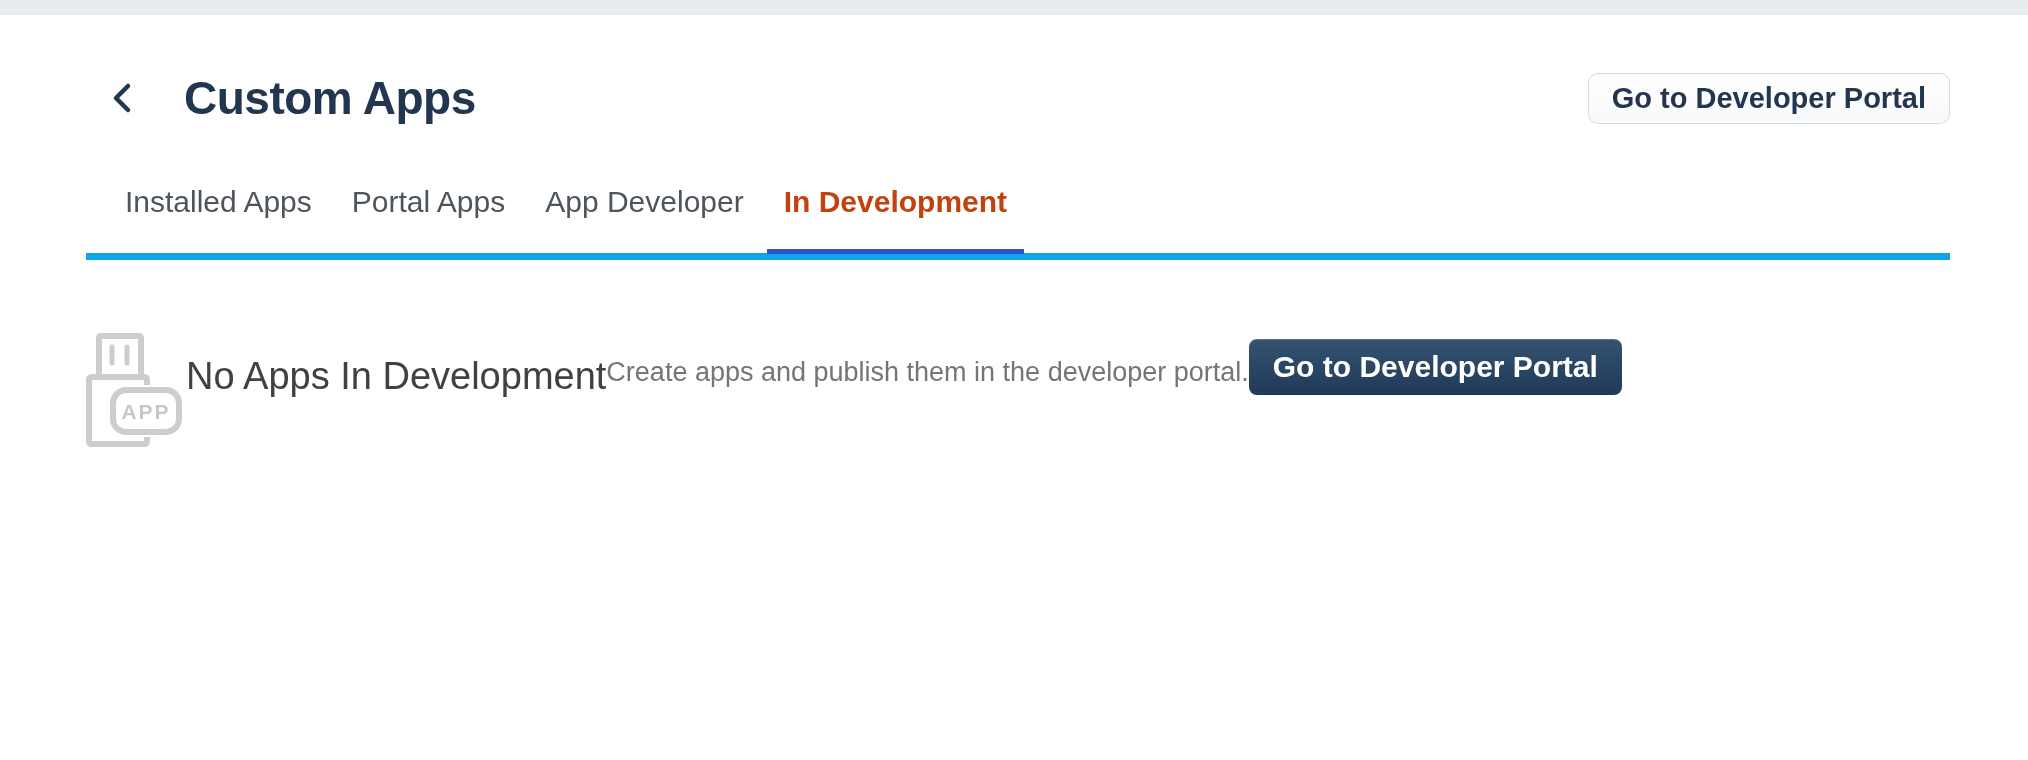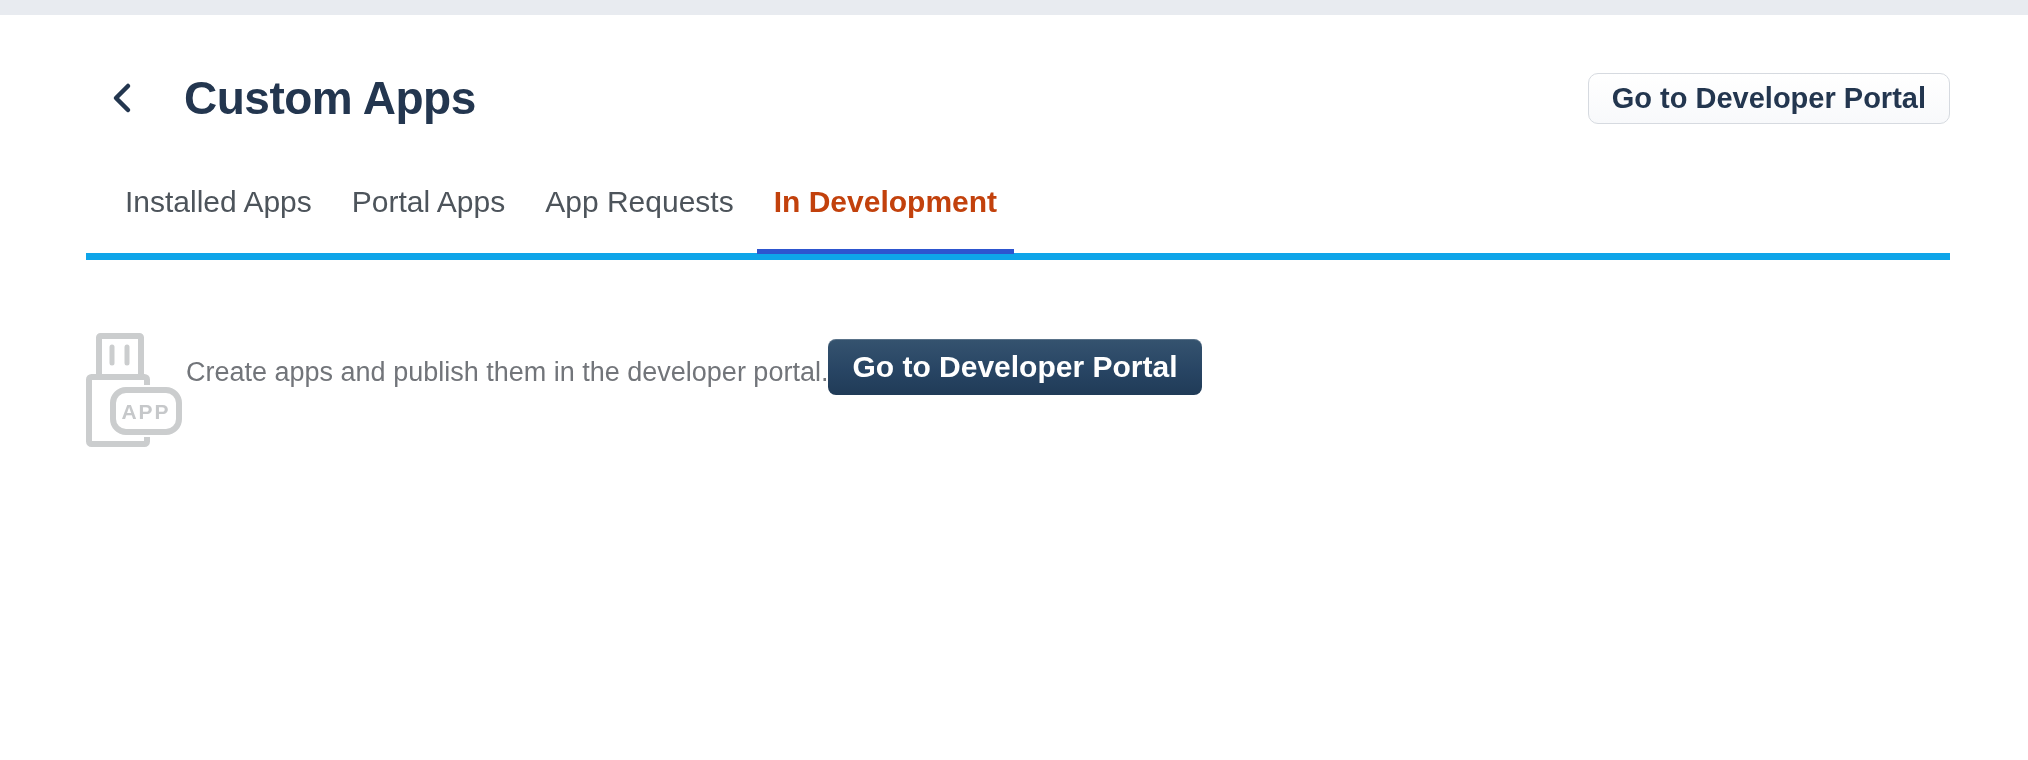--- a/index.html
+++ b/index.html
@@ -64,36 +64,37 @@
       </svg>
     </div>
     <h1 class="page-title">Custom Apps</h1>
     <div class="header-spacer"></div>
     <button class="btn-outline">Go to Developer Portal</button>
   </div>
 
   <div class="tabs-wrap">
     <div class="tab">Installed Apps</div>
     <div class="tab">Portal Apps</div>
-    <div class="tab">App Requests</div>
+    <div class="tab">App Developer</div>
     <div class="tab active">In Development</div>
   </div>
 
   <div class="empty">
     <svg class="empty-icon" width="100" height="114" viewBox="0 0 100 114">
 
       <rect x="13" y="3" width="42" height="41" rx="1.5" fill="none" stroke="#cbcdce" stroke-width="6"></rect>
 
       <line x1="26" y1="14" x2="26" y2="30" stroke="#cbcdce" stroke-width="5" stroke-linecap="round"></line>
       <line x1="41" y1="14" x2="41" y2="30" stroke="#cbcdce" stroke-width="5" stroke-linecap="round"></line>
 
       <rect x="3" y="44" width="58" height="67" rx="2.5" fill="none" stroke="#cbcdce" stroke-width="6" stroke-linecap="round"></rect>
 
       <rect x="22" y="52" width="76" height="52" rx="16" fill="#ffffff"></rect>
 
       <rect x="27" y="57" width="66" height="42" rx="13" fill="#ffffff" stroke="#cbcdce" stroke-width="6"></rect>
       <text x="60" y="86" text-anchor="middle" font-size="21" font-weight="bold" letter-spacing="2" fill="#c6c8ca" font-family="Liberation Sans, sans-serif">APP</text>
     </svg>
+    <div class="empty-title">No Apps In Development</div>
     <div class="empty-desc">Create apps and publish them in the developer portal.</div>
     <button class="btn-primary">Go to Developer Portal</button>
   </div>
 
 </div>
 
 </body></html>

